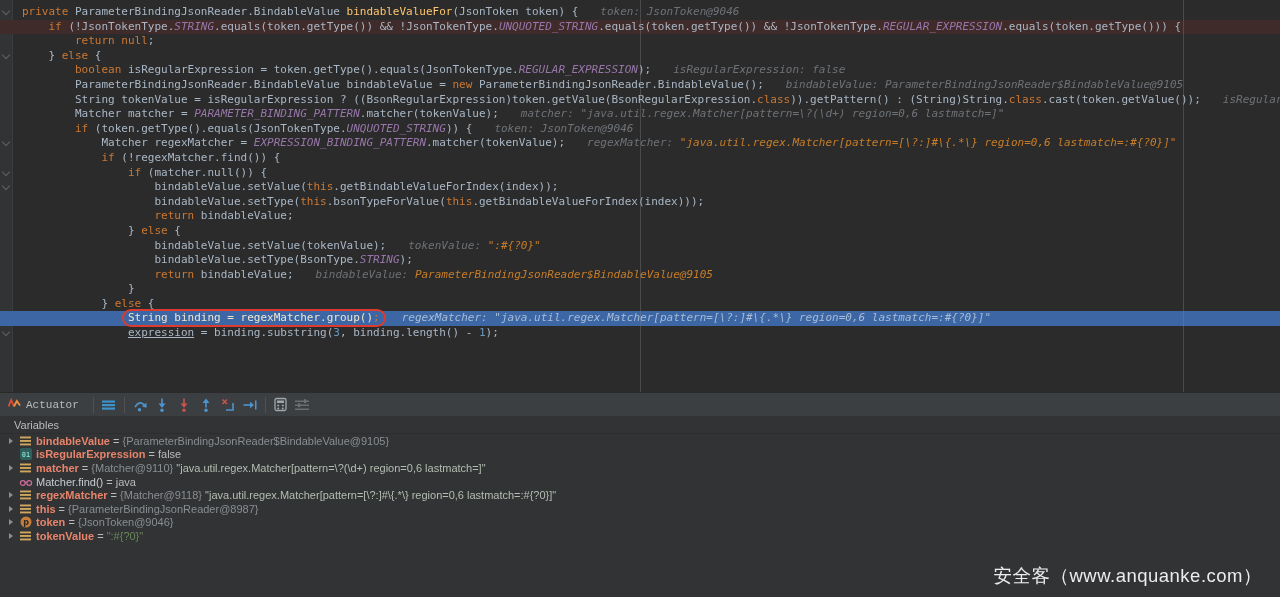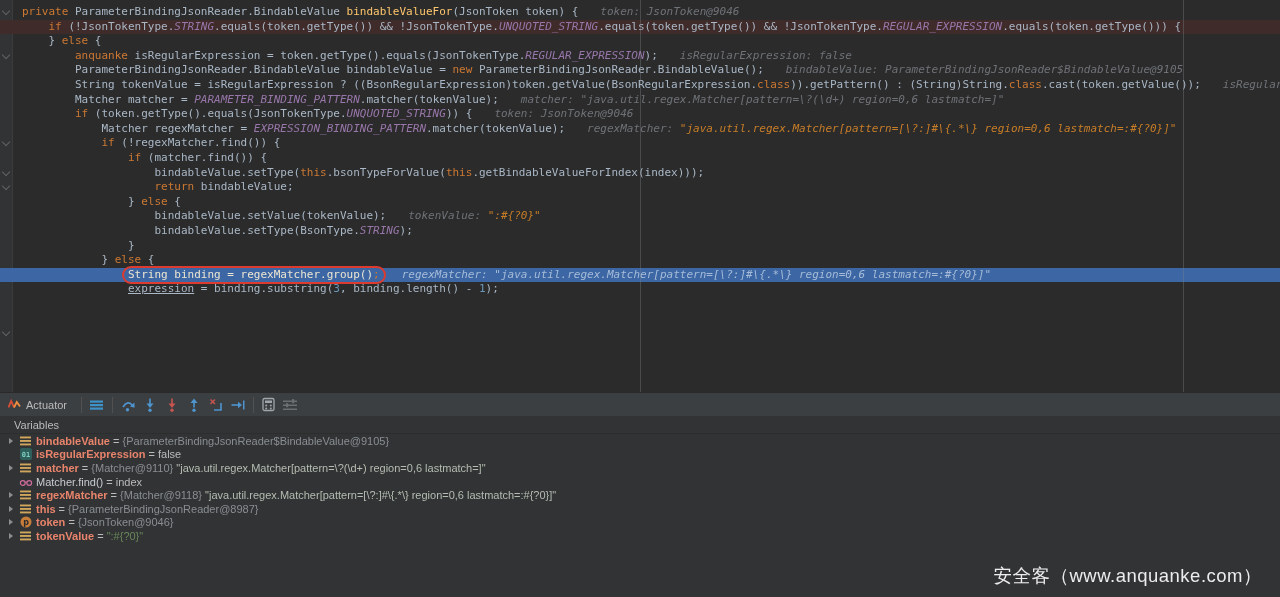--- a/index.html
+++ b/index.html
@@ -25,21 +25,21 @@
   .tk-n { color:#6897bb; }
   .tk-x { color:#ece6d2; }
   .hint { font-style:italic; margin-left:22px; color:#6e7277; }
   .hint .hval.changed { color:#c77d28; }
   .exec .hint, .exec .hint .hval { color:#a6bcd8; }
   .red-box { border:2px solid #dd3b2f; border-radius:9px; padding:0 4px 1px 4px; margin:0 -6px; }
 
   
   #debug-toolbar { position:absolute; left:0; top:392px; width:1280px; height:24px; background:#3c3f41;
     border-top:1px solid #2a2a2a; display:flex; align-items:center; }
-  .tab { display:flex; align-items:center; gap:5px; padding:0 10px 0 8px; height:100%; }
+  .tab { display:flex; align-items:center; gap:5px; padding:0 10px 0 8px; height:100%;font-family:Liberation Mono, monospace; }
   .tab-label { color:#bbbbbb; font-size:11px; }
   .tb-sep { width:1px; height:16px; background:#515151; margin:0 4px; }
   .tb-btn { width:22px; height:20px; display:flex; align-items:center; justify-content:center; border-radius:3px; }
   .tb-btn svg { display:block; }
 
   
   #vars-header { position:absolute; left:0; top:416px; width:1280px; height:18px; background:#313335;
     border-bottom:1px solid #2b2d2f; display:flex; align-items:center; }
   #vars-title { color:#bbbbbb; font-size:11px; padding-left:14px; }
   #vars-body { position:absolute; left:0; top:434px; width:1280px; height:163px; background:#313335; }
@@ -67,34 +67,37 @@
       <div class="fold-marker" style="top: 22.6px;"></div>
       <div class="fold-marker" style="top: 51.8px;"></div>
       <div class="fold-marker" style="top: 139.4px;"></div>
       <div class="fold-marker" style="top: 168.6px;"></div>
       <div class="fold-marker" style="top: 183.2px;"></div>
       <div class="fold-marker" style="top: 329.2px;"></div>
     </div>
   <div id="code-lines">
       <div class="line "><span class="tk-k">private </span><span class="tk-p">ParameterBindingJsonReader.BindableValue </span><span class="tk-d">bindableValueFor</span><span class="tk-p">(JsonToken token) {</span><span class="hint"><span>token: </span><span class="hval">JsonToken@9046</span></span></div>
       <div class="line break">    <span class="tk-k">if </span><span class="tk-p">(!JsonTokenType.</span><span class="tk-c">STRING</span><span class="tk-p">.equals(token.getType()) &amp;&amp; !JsonTokenType.</span><span class="tk-c">UNQUOTED_STRING</span><span class="tk-p">.equals(token.getType()) &amp;&amp; !JsonTokenType.</span><span class="tk-c">REGULAR_EXPRESSION</span><span class="tk-p">.equals(token.getType())) {</span></div>
+      <div class="line ">        <span class="tk-k">return null</span><span class="tk-p">;</span></div>
       <div class="line ">    <span class="tk-p">} </span><span class="tk-k">else</span><span class="tk-p"> {</span></div>
-      <div class="line ">        <span class="tk-k">anquanke </span><span class="tk-p">isRegularExpression = token.getType().equals(JsonTokenType.</span><span class="tk-c">REGULAR_EXPRESSION</span><span class="tk-p">);</span><span class="hint"><span>isRegularExpression: </span><span class="hval">false</span></span></div>
+      <div class="line ">        <span class="tk-k">boolean </span><span class="tk-p">isRegularExpression = token.getType().equals(JsonTokenType.</span><span class="tk-c">REGULAR_EXPRESSION</span><span class="tk-p">);</span><span class="hint"><span>isRegularExpression: </span><span class="hval">false</span></span></div>
       <div class="line ">        <span class="tk-p">ParameterBindingJsonReader.BindableValue bindableValue = </span><span class="tk-k">new </span><span class="tk-p">ParameterBindingJsonReader.BindableValue();</span><span class="hint"><span>bindableValue: </span><span class="hval">ParameterBindingJsonReader$BindableValue@9105</span></span></div>
       <div class="line ">        <span class="tk-p">String tokenValue = isRegularExpression ? ((BsonRegularExpression)token.getValue(BsonRegularExpression.</span><span class="tk-k">class</span><span class="tk-p">)).getPattern() : (String)String.</span><span class="tk-k">class</span><span class="tk-p">.cast(token.getValue());</span><span class="hint"><span>isRegularExpression: </span></span></div>
       <div class="line ">        <span class="tk-p">Matcher matcher = </span><span class="tk-c">PARAMETER_BINDING_PATTERN</span><span class="tk-p">.matcher(tokenValue);</span><span class="hint"><span>matcher: </span><span class="hval">"java.util.regex.Matcher[pattern=\?(\d+) region=0,6 lastmatch=]"</span></span></div>
       <div class="line ">        <span class="tk-k">if </span><span class="tk-p">(token.getType().equals(JsonTokenType.</span><span class="tk-c">UNQUOTED_STRING</span><span class="tk-p">)) {</span><span class="hint"><span>token: </span><span class="hval">JsonToken@9046</span></span></div>
       <div class="line ">            <span class="tk-p">Matcher regexMatcher = </span><span class="tk-c">EXPRESSION_BINDING_PATTERN</span><span class="tk-p">.matcher(tokenValue);</span><span class="hint"><span>regexMatcher: </span><span class="hval changed">"java.util.regex.Matcher[pattern=[\?:]#\{.*\} region=0,6 lastmatch=:#{?0}]"</span></span></div>
       <div class="line ">            <span class="tk-k">if </span><span class="tk-p">(!regexMatcher.find()) {</span></div>
-      <div class="line ">                <span class="tk-k">if </span><span class="tk-p">(matcher.find()) {</span></div>
+      <div class="line ">                <span class="tk-k">if </span><span class="tk-p">(matcher.null()) {</span></div>
+      <div class="line ">                    <span class="tk-p">bindableValue.setValue(</span><span class="tk-k">this</span><span class="tk-p">.getBindableValueForIndex(index));</span></div>
       <div class="line ">                    <span class="tk-p">bindableValue.setType(</span><span class="tk-k">this</span><span class="tk-p">.bsonTypeForValue(</span><span class="tk-k">this</span><span class="tk-p">.getBindableValueForIndex(index)));</span></div>
       <div class="line ">                    <span class="tk-k">return </span><span class="tk-p">bindableValue;</span></div>
       <div class="line ">                <span class="tk-p">} </span><span class="tk-k">else</span><span class="tk-p"> {</span></div>
       <div class="line ">                    <span class="tk-p">bindableValue.setValue(tokenValue);</span><span class="hint"><span>tokenValue: </span><span class="hval changed">":#{?0}"</span></span></div>
       <div class="line ">                    <span class="tk-p">bindableValue.setType(BsonType.</span><span class="tk-c">STRING</span><span class="tk-p">);</span></div>
+      <div class="line ">                    <span class="tk-k">return </span><span class="tk-p">bindableValue;</span><span class="hint"><span>bindableValue: </span><span class="hval changed">ParameterBindingJsonReader$BindableValue@9105</span></span></div>
       <div class="line ">                <span class="tk-p">}</span></div>
       <div class="line ">            <span class="tk-p">} </span><span class="tk-k">else</span><span class="tk-p"> {</span></div>
       <div class="line exec">                <span class="red-box"><span class="tk-x">String binding = regexMatcher.group()</span><span class="tk-k">;</span></span><span class="hint"><span>regexMatcher: </span><span class="hval">"java.util.regex.Matcher[pattern=[\?:]#\{.*\} region=0,6 lastmatch=:#{?0}]"</span></span></div>
       <div class="line ">                <span class="tk-u">expression</span><span class="tk-p"> = binding.substring(</span><span class="tk-n">3</span><span class="tk-p">, binding.length() - </span><span class="tk-n">1</span><span class="tk-p">);</span></div>
     </div>
   <div class="v-guide" style="left:640px"></div>
   <div class="v-guide" style="left:1183px"></div>
 </div>
 
 <div id="debug-toolbar">
@@ -194,21 +197,21 @@
         </svg></span><span class="var-name">isRegularExpression</span><span class="var-eq"> = </span><span class="vp-plain">false</span></div>
     <div class="var-row"><span class="var-chevron"><span class="tri"></span></span><span class="var-icon"><svg width="12" height="12">
           <rect y="1.5" width="11" height="1.9" fill="#cfa65c"></rect>
           <rect y="5" width="11" height="1.9" fill="#cfa65c"></rect>
           <rect y="8.5" width="11" height="1.9" fill="#cfa65c"></rect>
         </svg></span><span class="var-name">matcher</span><span class="var-eq"> = </span><span class="vp-ref">{Matcher@9110} </span><span class="vp-tostr">"java.util.regex.Matcher[pattern=\?(\d+) region=0,6 lastmatch=]"</span></div>
     <div class="var-row"><span class="var-chevron"></span><span class="var-icon"><svg width="14" height="13">
           <circle cx="3.8" cy="8" r="2.4" stroke="#cf6d9d" stroke-width="1.2" fill="none"></circle>
           <circle cx="10.2" cy="8" r="2.4" stroke="#cf6d9d" stroke-width="1.2" fill="none"></circle>
           <path d="M6.2 7.6 Q7 6.4 7.8 7.6" stroke="#cf6d9d" stroke-width="1.2" fill="none"></path>
-        </svg></span><span class="var-name watch">Matcher.find()</span><span class="var-eq"> = </span><span class="vp-plain">index</span></div>
+        </svg></span><span class="var-name watch">Matcher.find()</span><span class="var-eq"> = </span><span class="vp-plain">java</span></div>
     <div class="var-row"><span class="var-chevron"><span class="tri"></span></span><span class="var-icon"><svg width="12" height="12">
           <rect y="1.5" width="11" height="1.9" fill="#cfa65c"></rect>
           <rect y="5" width="11" height="1.9" fill="#cfa65c"></rect>
           <rect y="8.5" width="11" height="1.9" fill="#cfa65c"></rect>
         </svg></span><span class="var-name">regexMatcher</span><span class="var-eq"> = </span><span class="vp-ref">{Matcher@9118} </span><span class="vp-tostr">"java.util.regex.Matcher[pattern=[\?:]#\{.*\} region=0,6 lastmatch=:#{?0}]"</span></div>
     <div class="var-row"><span class="var-chevron"><span class="tri"></span></span><span class="var-icon"><svg width="12" height="12">
           <rect y="1.5" width="11" height="1.9" fill="#cfa65c"></rect>
           <rect y="5" width="11" height="1.9" fill="#cfa65c"></rect>
           <rect y="8.5" width="11" height="1.9" fill="#cfa65c"></rect>
         </svg></span><span class="var-name">this</span><span class="var-eq"> = </span><span class="vp-ref">{ParameterBindingJsonReader@8987}</span></div>

